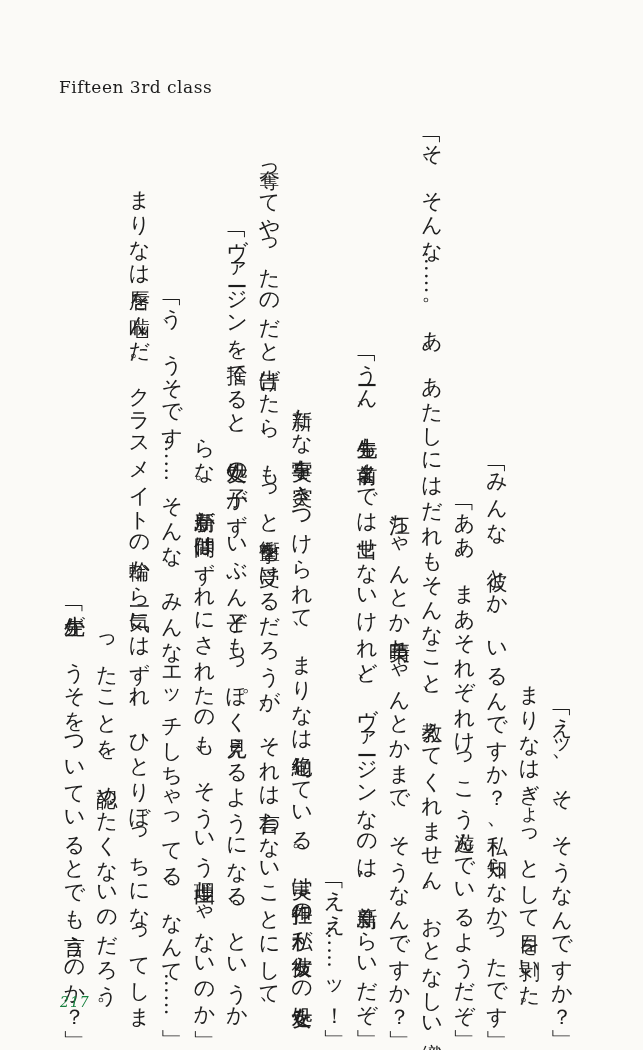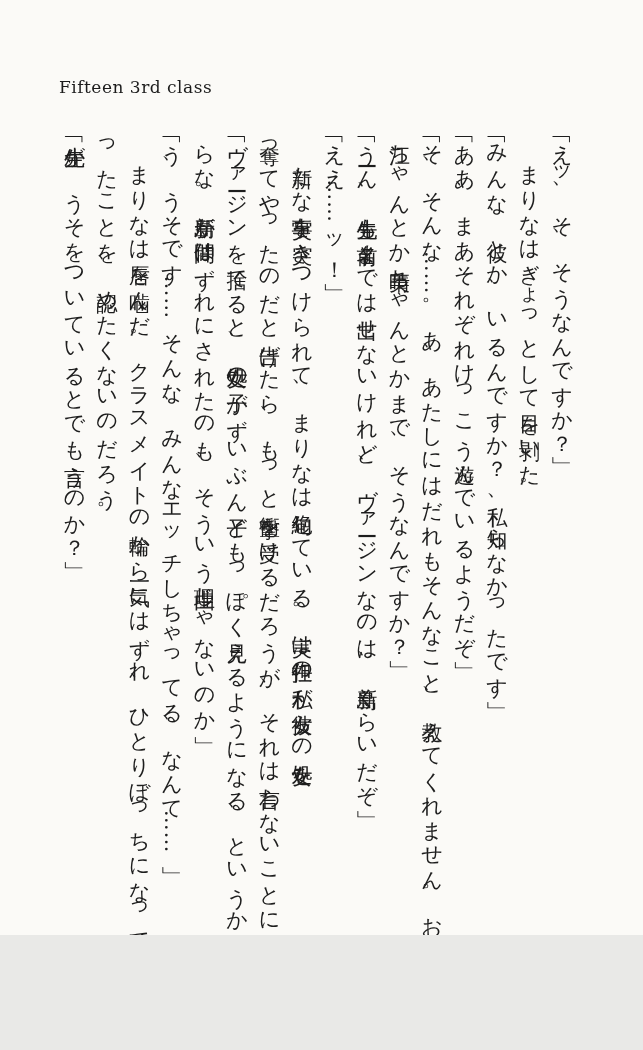--- a/index.html
+++ b/index.html
@@ -3,24 +3,25 @@
 <meta charset="utf-8">
 <style>
   html, body {
     margin: 0;
     padding: 0;
     background: #e9e9e7;
   }
   .book-page {
     position: relative;
     width: 643px;
-    height: 935px;
+    height: 1050px;
     background: #fbfaf7;
     overflow: hidden;
     font-family: "DejaVu Serif", "Liberation Serif", serif;
+    text-align: right;
   }
   .running-header {
     position: absolute;
     left: 59px;
     top: 77px;
     font-size: 17px;
     letter-spacing: 0.5px;
     color: #1c1c1c;
   }
   .page-number {

